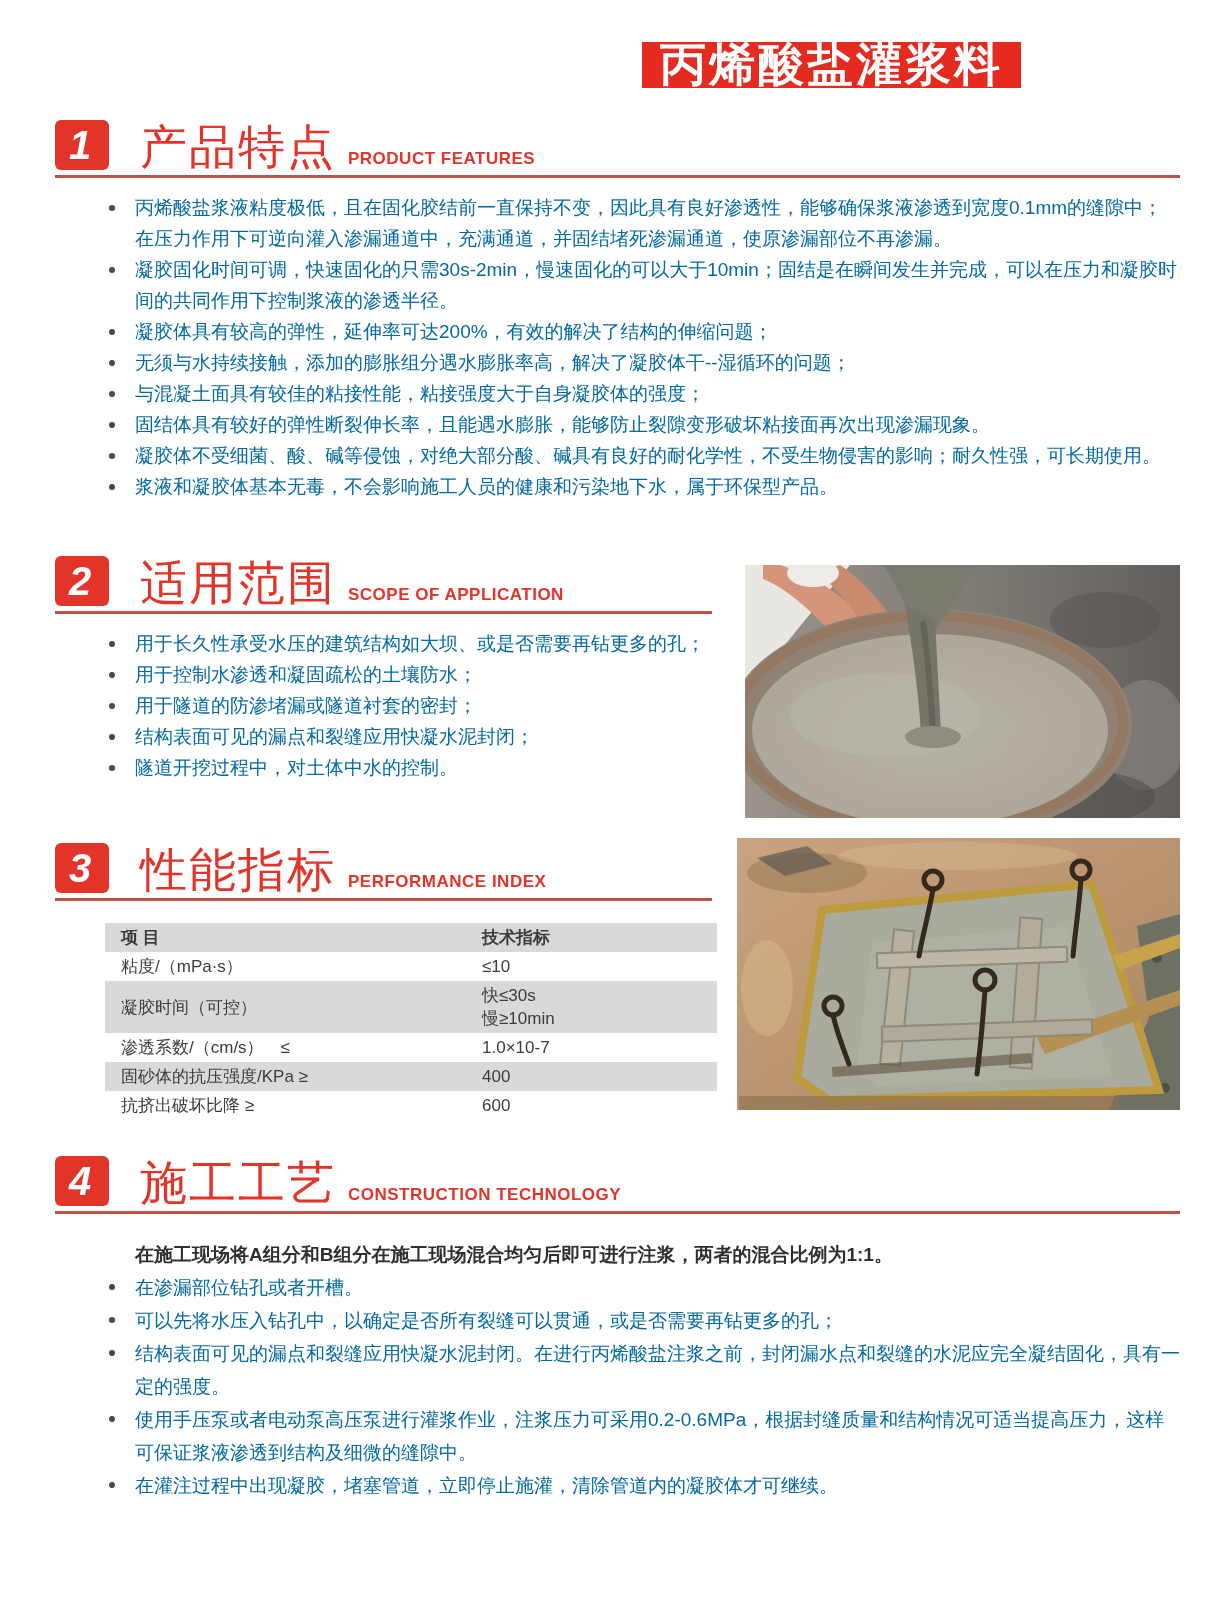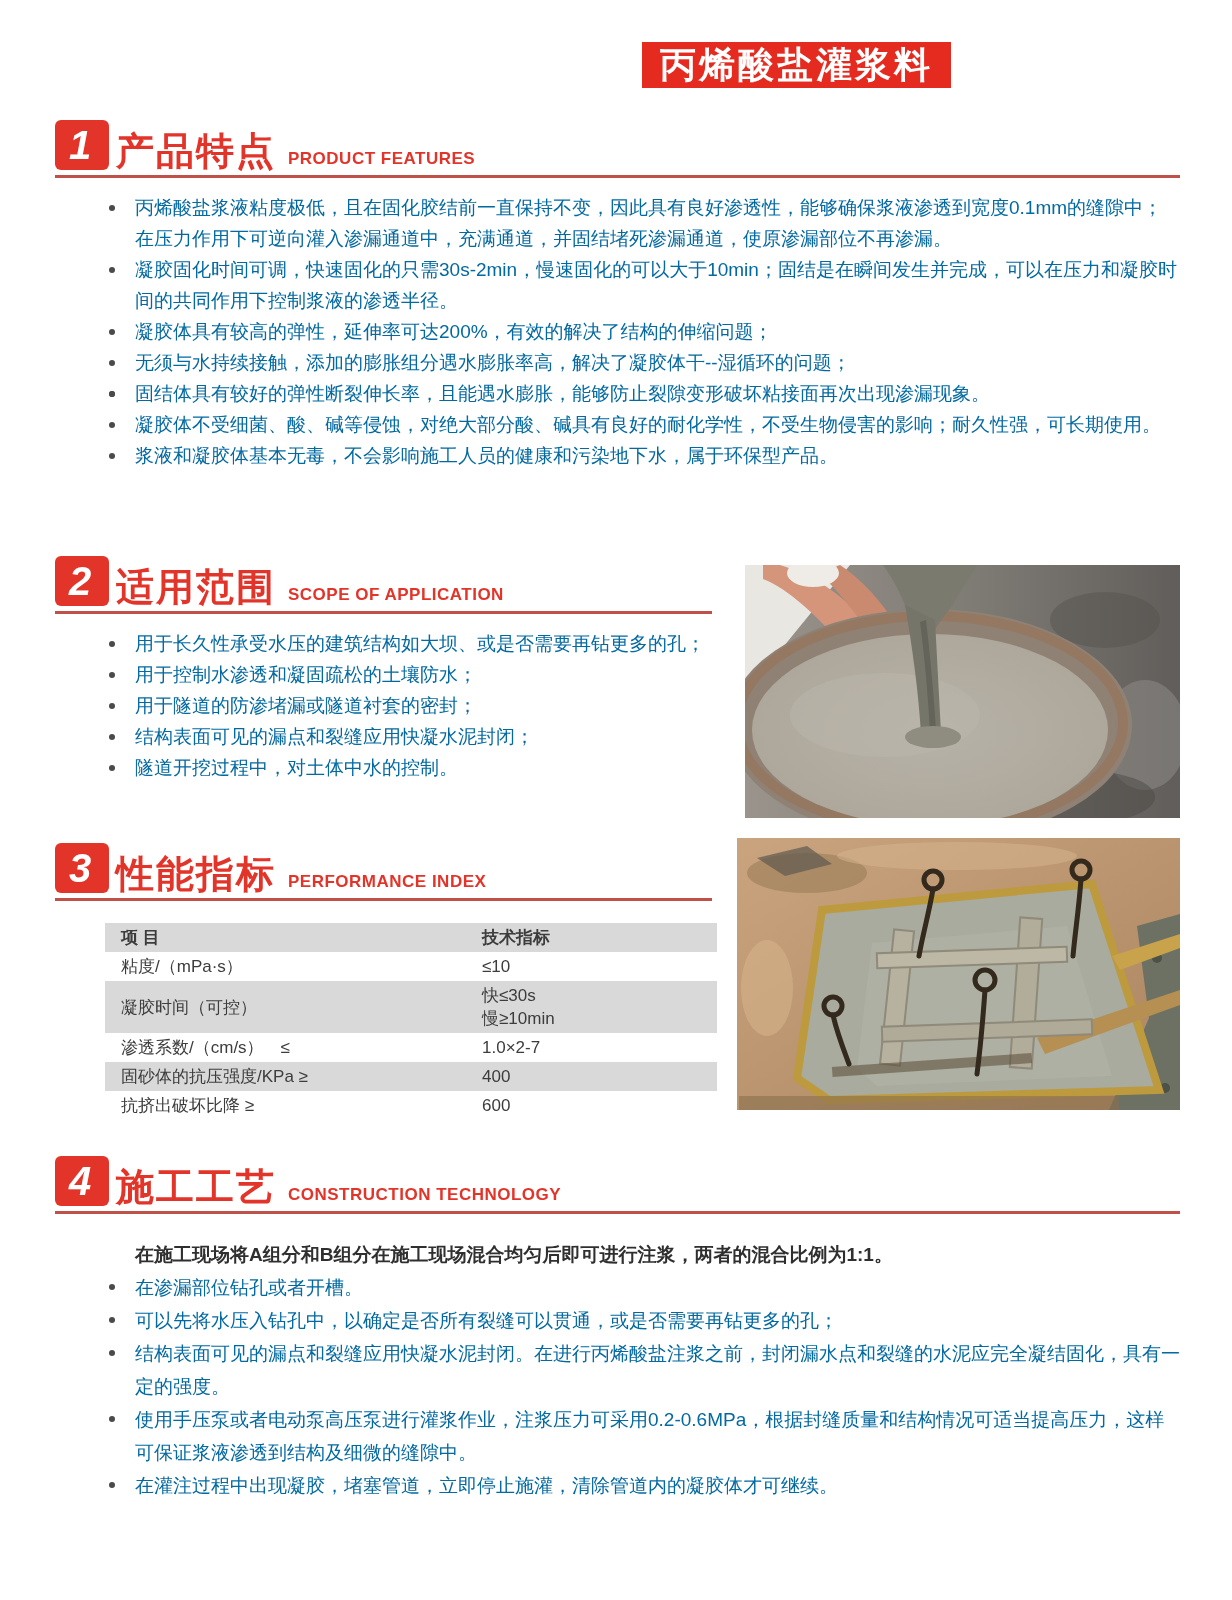--- a/index.html
+++ b/index.html
@@ -2,30 +2,30 @@
 <html><head>
 <meta charset="utf-8">
 <style>
   html,body{margin:0;padding:0;background:#ffffff;}
   body{font-family:"Liberation Sans","DejaVu Sans",sans-serif;}
   #page{position:relative;width:1232px;height:1600px;background:#ffffff;overflow:hidden;}
 
   
   .banner{position:absolute;left:642px;top:42px;height:46px;background:#e52b20;color:#ffffff;
     display:flex;align-items:center;justify-content:center;padding:0 18px;
-    font-size:36px;font-weight:700;letter-spacing:3px;}
+    font-size:46px;font-weight:700;letter-spacing:3px;}
 
   
   .sec{position:absolute;left:55px;right:52px;}
   #sec1{top:120px;} #sec2{top:556px;} #sec3{top:843px;} #sec4{top:1156px;}
   .sec-head{display:flex;align-items:flex-end;}
   .badge{width:54px;height:50px;background:#e3342a;border-radius:6px;color:#fff;
     display:flex;align-items:center;justify-content:center;font-size:40px;font-weight:700;
     font-style:italic;padding-right:4px;box-sizing:border-box;}
-  .t-cn{font-size:38px;font-weight:700;color:#e3342a;letter-spacing:2px;margin-left:7px;line-height:1;}
+  .t-cn{font-size:47px;font-weight:400;color:#e3342a;letter-spacing:2px;margin-left:31px;line-height:1;}
   .t-en{font-size:17px;font-weight:700;color:#e3342a;margin-left:12px;line-height:1;padding-bottom:3px;letter-spacing:.5px;}
   .rule{border-top:3px solid #bf5149;margin-top:5px;}
   .rule.short{width:657px;}
 
   
   .blist{list-style:none;margin:14px 0 0 0;padding:0 0 0 52px;font-size:19px;line-height:31px;color:#0369a1;}
   .blist li{position:relative;padding-left:28px;}
   .blist .dot{position:absolute;left:2px;top:13px;width:6px;height:6px;border-radius:50%;background:#4a4a4a;}
   #sec2 .blist{max-width:610px;}
   #sec4 .blist{line-height:33px;margin-top:0;}
@@ -61,21 +61,21 @@
         </div>
       <span class="t-cn">产品特点</span>
       <span class="t-en">PRODUCT FEATURES</span>
     </div>
     <div class="rule"></div>
     <ul class="blist">
       <li><span class="dot"></span><span>丙烯酸盐浆液粘度极低，且在固化胶结前一直保持不变，因此具有良好渗透性，能够确保浆液渗透到宽度0.1mm的缝隙中；在压力作用下可逆向灌入渗漏通道中，充满通道，并固结堵死渗漏通道，使原渗漏部位不再渗漏。</span></li>
       <li><span class="dot"></span><span>凝胶固化时间可调，快速固化的只需30s-2min，慢速固化的可以大于10min；固结是在瞬间发生并完成，可以在压力和凝胶时间的共同作用下控制浆液的渗透半径。</span></li>
       <li><span class="dot"></span><span>凝胶体具有较高的弹性，延伸率可达200%，有效的解决了结构的伸缩问题；</span></li>
       <li><span class="dot"></span><span>无须与水持续接触，添加的膨胀组分遇水膨胀率高，解决了凝胶体干--湿循环的问题；</span></li>
-      <li><span class="dot"></span></li>
+      <li><span class="dot"></span><span>与混凝土面具有较佳的粘接性能，粘接强度大于自身凝胶体的强度；</span></li>
       <li><span class="dot"></span><span>固结体具有较好的弹性断裂伸长率，且能遇水膨胀，能够防止裂隙变形破坏粘接面再次出现渗漏现象。</span></li>
       <li><span class="dot"></span><span>凝胶体不受细菌、酸、碱等侵蚀，对绝大部分酸、碱具有良好的耐化学性，不受生物侵害的影响；耐久性强，可长期使用。</span></li>
       <li><span class="dot"></span><span>浆液和凝胶体基本无毒，不会影响施工人员的健康和污染地下水，属于环保型产品。</span></li>
     </ul>
   </div>
 
   <div class="sec" id="sec2">
     <div class="sec-head">
       <div class="badge">
           <span>2</span>
@@ -118,21 +118,21 @@
             <td>粘度/（mPa·s）</td>
             <td class="val">≤10</td>
           </tr>
         <tr>
             <td>凝胶时间（可控）</td>
             <td class="val">快≤30s
 慢≥10min</td>
           </tr>
         <tr>
             <td>渗透系数/（cm/s）　≤</td>
-            <td class="val">1.0×2-7</td>
+            <td class="val">1.0×10-7</td>
           </tr>
         <tr>
             <td>固砂体的抗压强度/KPa ≥</td>
             <td class="val">400</td>
           </tr>
         <tr>
             <td>抗挤出破坏比降 ≥</td>
             <td class="val">600</td>
           </tr>
       </tbody>

